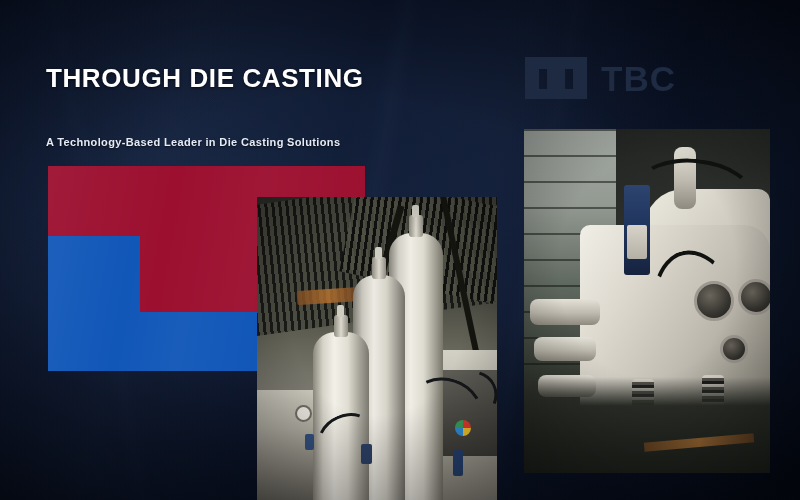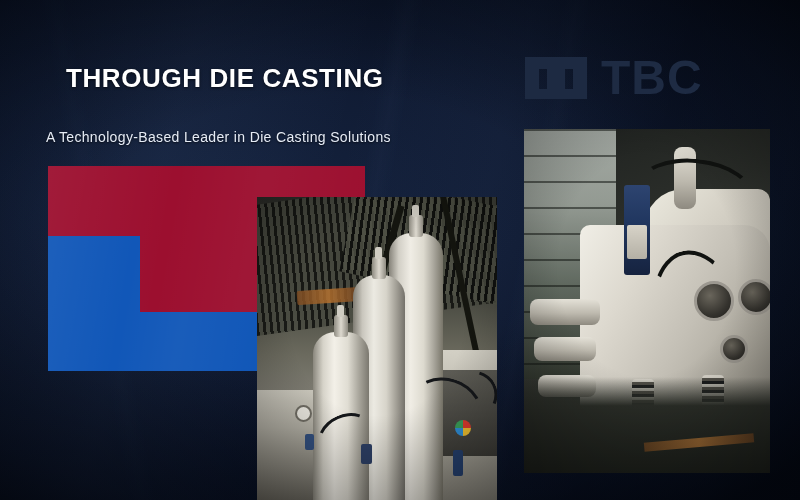--- a/index.html
+++ b/index.html
@@ -72,21 +72,21 @@
     position: absolute;
     display: block;
     background: #1d2a42;
   }
   .lm-top      { left: 0;    top: 0;   width: 62px; height: 12px; }
   .lm-left     { left: 0;    top: 12px; width: 14px; height: 30px; }
   .lm-right    { left: 48px; top: 12px; width: 14px; height: 30px; }
   .lm-center   { left: 22px; top: 12px; width: 18px; height: 20px; }
   .lm-bottom   { left: 14px; top: 32px; width: 34px; height: 10px; }
   .logo-text {
-    font-size: 48px;
+    font-size: 35px;
     font-weight: 700;
     letter-spacing: 1px;
     color: #1e2b43;
     line-height: 1;
     font-family: "Liberation Sans", sans-serif;
   }
 
   
   .block {
     position: absolute;
@@ -126,28 +126,28 @@
     margin: 0;
     color: #ffffff;
     font-size: 26px;
     line-height: 1.22;
     font-weight: 700;
     letter-spacing: 0.6px;
     text-transform: uppercase;
     font-family: "Liberation Sans Narrow", "Liberation Sans", sans-serif;
     text-shadow: 0 1px 3px rgba(0,0,0,.6);
   }
-  .headline h1 .l2 { display: block; margin-left: 20px; }
+  .headline h1 .l2 { display: block; }
   .subline {
     position: absolute;
     left: 46px;
-    top: 129px;
+    top: 136px;
     color: #e6ecf6;
-    font-size: 14px;
-    font-weight: 400;
+    font-size: 11px;
+    font-weight: 700;
     letter-spacing: 0.35px;
     font-family: "Liberation Sans", sans-serif;
     text-shadow: 0 1px 2px rgba(0,0,0,.65);
   }
 
   
   .photo {
     position: absolute;
     overflow: hidden;
     background: #1a1d1c;

